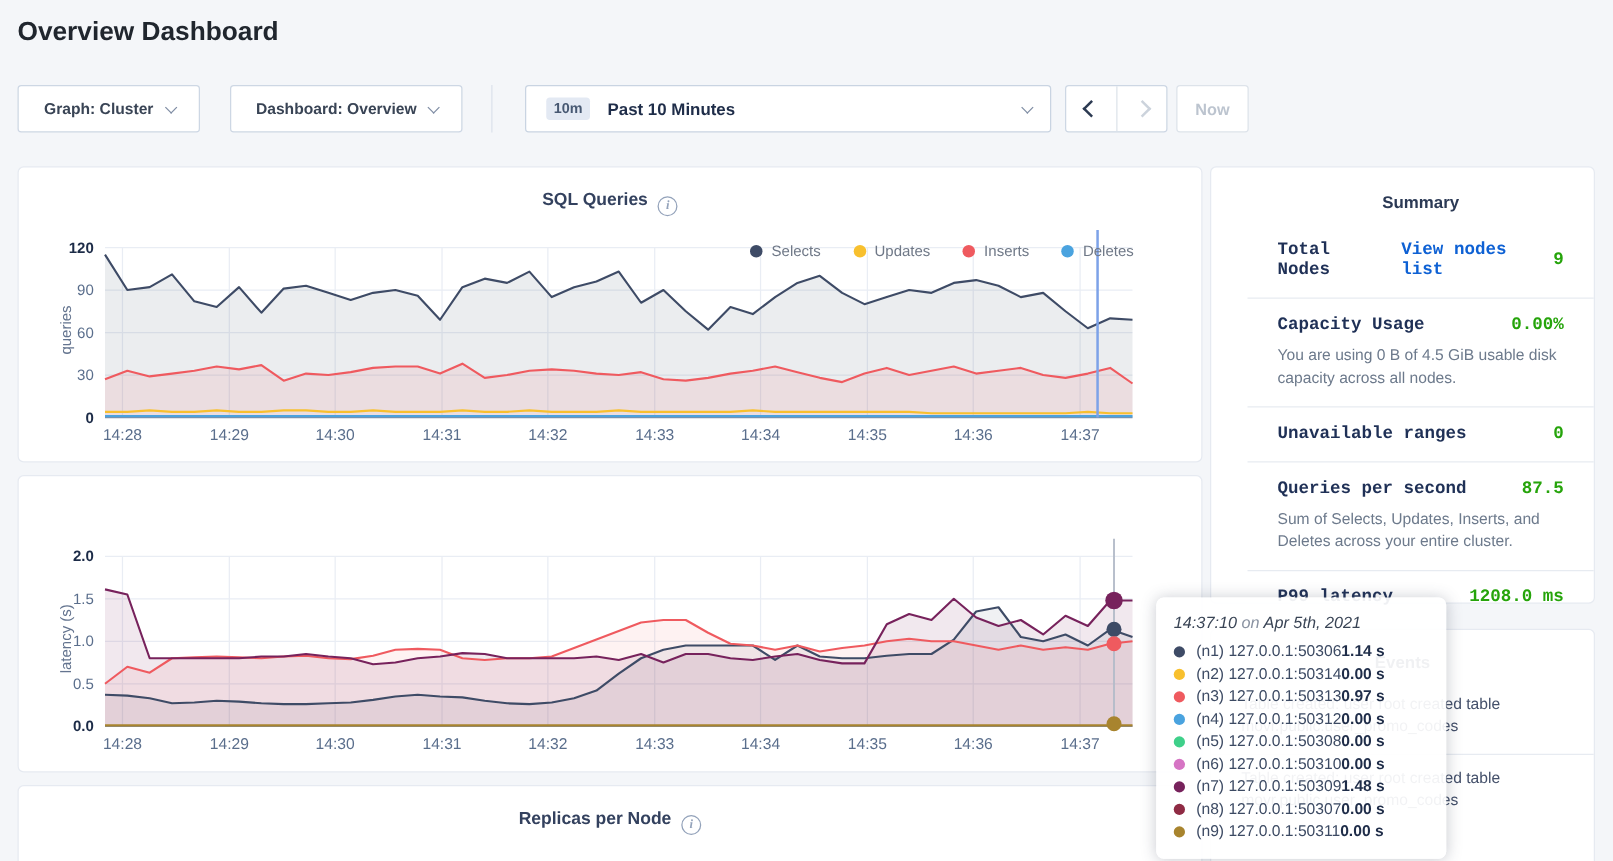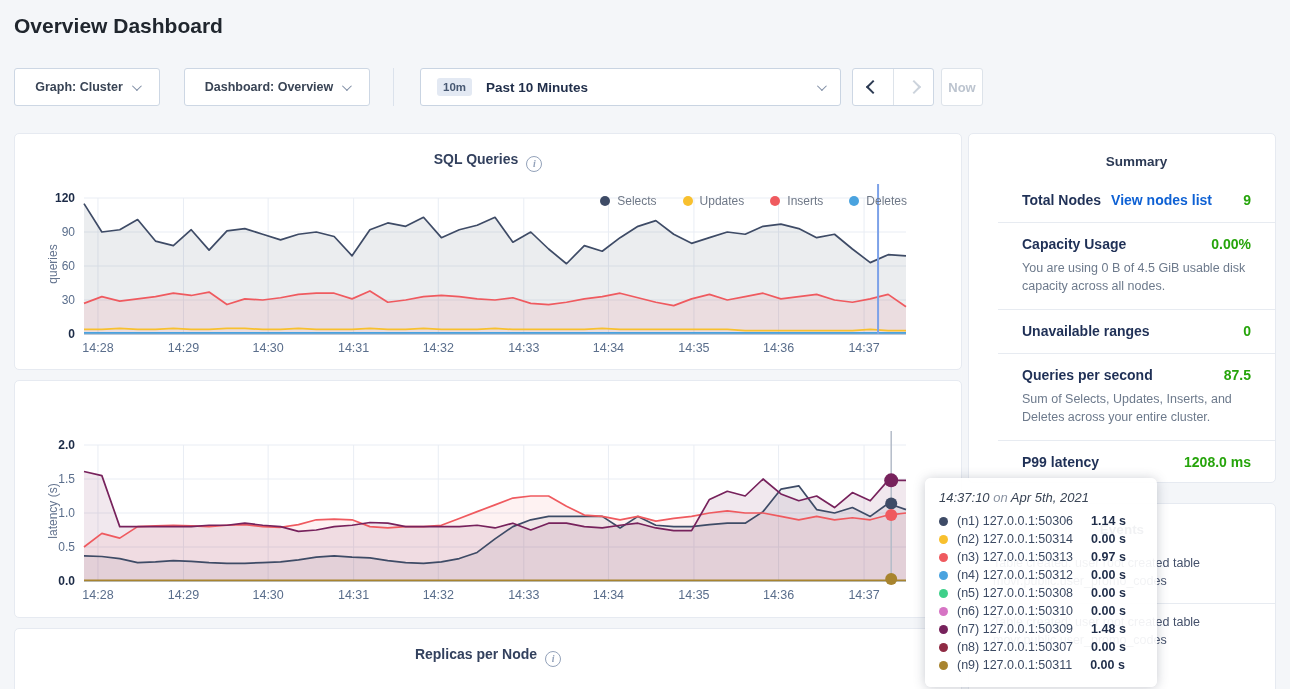--- a/index.html
+++ b/index.html
@@ -17,21 +17,21 @@
   .chev.left  { transform:rotate(135deg); border-color:#2c3a52; }
   .chev.right { transform:rotate(-45deg); border-color:#ccd3dc; }
   .vdivider { position:absolute; left:393px; top:68px; width:1px; height:38px; background:#dbe2ec; }
   .time-select { position:absolute; left:420px; top:68px; width:421px; height:38px; background:#fff; border:1px solid #c9d4e2; border-radius:3px;
     display:flex; align-items:center; padding:16px 16px; cursor:pointer; }
   .time-badge { background:#e3e9f3; color:#475872; font-size:11.5px; font-weight:bold; border-radius:3px; padding:3px 6px; margin-right:14px; }
   .time-label { font-size:13.5px; font-weight:bold; color:#1f2d49; flex:1; }
   .arrow-group { position:absolute; left:852px; top:68px; height:38px; display:flex; border:1px solid #cdd7e4; border-radius:3px; background:#fff; }
   .arrow-btn { width:40px; display:flex; align-items:center; justify-content:center; cursor:pointer; }
   .arrow-btn + .arrow-btn { border-left:1px solid #dde3ea; }
-  .now-btn { position:absolute; left:941px; top:68px; width:42px; height:38px; background:#fff; border:1px solid #dde3ea; border-radius:3px;
+  .now-btn { position:absolute; left:941px; top:68px; width:58px; height:38px; background:#fff; border:1px solid #dde3ea; border-radius:3px;
     font-size:13px; font-weight:bold; color:#bcc4cf; display:flex; align-items:center; justify-content:center; }
 
   
   .panel { position:absolute; background:#fff; border:1px solid #e6eaf1; border-radius:5px; }
   .panel-sql      { left:14px;  top:133px; width:948px; height:237px; }
   .panel-latency  { left:14px;  top:380px; width:948px; height:238px; }
   .panel-replicas { left:14px;  top:628px; width:948px; height:80px;  }
   .panel-summary  { left:968px; top:133px; width:308px; height:350px;padding-left:29px; }
   .panel-events   { left:968px; top:503px; width:308px; height:200px; }
 
@@ -44,40 +44,40 @@
     transform:translateY(30px); z-index:2; }
   .ylab span { transform:rotate(-90deg); white-space:nowrap; font-size:12px; color:#64748f; }
   .legend { position:absolute; right:54px; top:44px; display:flex; gap:26px; z-index:2;margin-top:16px; }
   .legend-item { display:flex; align-items:center; gap:7px; font-size:12px; color:#6f7887; cursor:pointer; }
   .legend-dot { width:10px; height:10px; border-radius:50%; }
 
   
   .summary-title { text-align:center; font-size:13.5px; font-weight:bold; color:#2c3a55; padding:20px 0 10px; }
   .sum-row { padding:13px 24px 14px; border-bottom:1px solid #e7ebf1; }
   .sum-row:last-child { border-bottom:none; }
-  .sum-line { display:flex; align-items:flex-end; }
+  .sum-line { display:flex; align-items:center;font-family:Liberation Mono, monospace; }
   .sum-label { font-size:14px; font-weight:bold; color:#1f3056; }
   .sum-link { font-size:14px; font-weight:bold; color:#0e61d4; margin-left:10px; cursor:pointer; }
   .sum-value { margin-left:auto; font-size:14px; font-weight:bold; color:#26a40b; }
   .sum-sub { font-size:12.5px; color:#6d7a8c; line-height:18px; margin-top:7px; width:250px; }
 
   
   .events-title { text-align:center; font-size:13.5px; font-weight:bold; color:#2c3a55; padding:18px 0 8px; }
   .event-item { padding:9px 24px 13px; border-bottom:1px solid #e7ebf1; font-size:12.5px; color:#44506a; line-height:18px; cursor:pointer; }
   .event-item:last-child { border-bottom:none; }
 
   
   .tooltip { position:absolute; left:925px; top:478px; width:232px; background:rgba(255,255,255,0.93);
     border-radius:6px; box-shadow:0 1px 12px rgba(60,70,90,0.28); padding:12px 14px 13px; z-index:10; }
   .tt-head { font-size:13px; color:#394455; margin-bottom:7px;font-style:italic; }
   .tt-on { color:#8a93a2; }
   .trow { display:flex; align-items:center; height:18px; font-size:12.5px; }
   .tdot { width:9px; height:9px; border-radius:50%; margin-right:9px; flex:none; }
   .tnode { color:#3c4a63; }
-  .tval { margin-left:18px; font-weight:bold; color:#1f2d49; }
+  .tval { margin-left:0; font-weight:bold; color:#1f2d49; }
 </style>
 </head>
 <body>
 
 <div class="page">
 
   <h1 class="page-title">Overview Dashboard</h1>
 
   <button class="toolbar-btn" style="left:14px; width:146px;text-align:right;">
     <span>Graph: Cluster</span>

